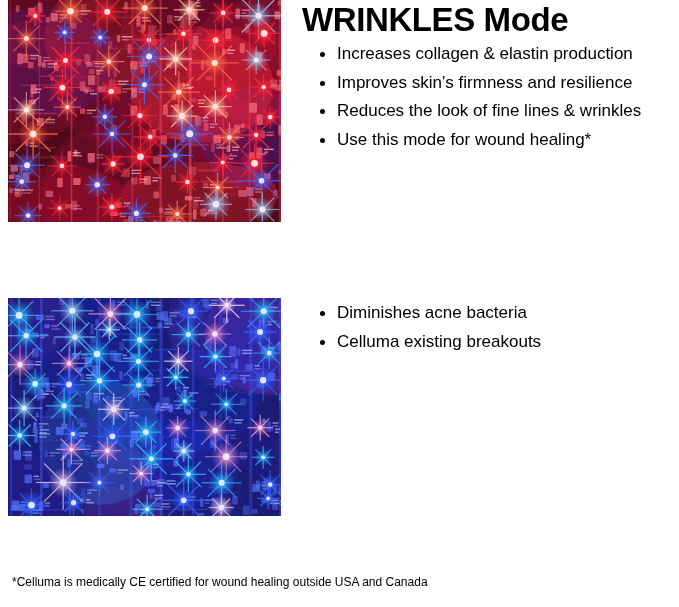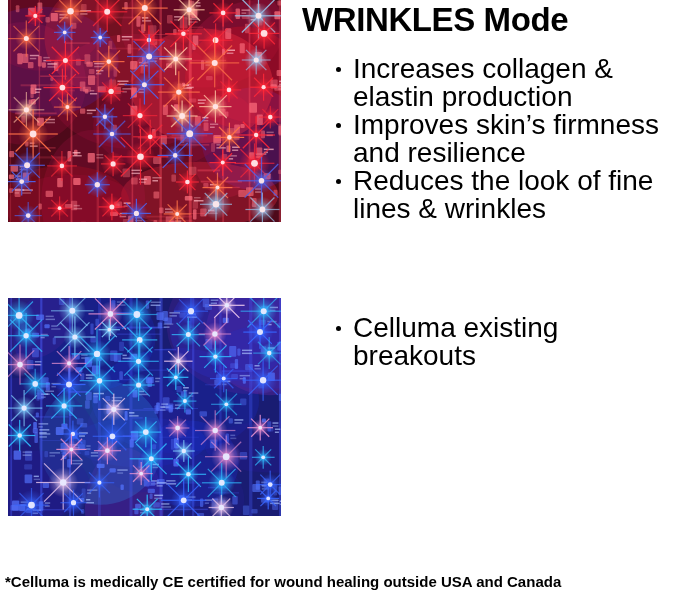--- a/index.html
+++ b/index.html
@@ -64,23 +64,23 @@
     line-height: 38px;
     letter-spacing: -0.4px;
     margin: 0;
     white-space: nowrap;
   }
   #heading-wrinkles { padding-top: 1px; }
   #heading-acne { padding-top: 1px; }
 
   ul.bullets {
     list-style: none;
-    margin: 16px;
+    margin: 0;
     padding: 0;
-    font-size: 28px;
+    font-size: 17px;
     line-height: 27.5px;
   }
   ul.bullets > li {
     position: relative;
     padding-left: 35px;
     margin-top: 1px;
   }
   ul.bullets > li::before {
     content: "";
     position: absolute;
@@ -89,26 +89,25 @@
     width: 5px;
     height: 5px;
     border-radius: 50%;
     background: #000;
   }
   .bullet-text { display: block; }
 
   
   #footnote {
     position: absolute;
-    left: 5px;
+    left: 12px;
     top: 573px;
-    font-size: 15px;
+    font-size: 12px;
     line-height: 18px;
     white-space: nowrap;
-    font-weight: bold;
   }
 </style>
 </head>
 <body>
 
 <div class="page">
 
   <div class="section" id="section-wrinkles">
 
     <div class="led-panel" id="panel-wrinkles" title="Close-up photo of an LED light therapy panel illuminated with red and blue LEDs over a printed circuit board">
@@ -944,20 +943,23 @@
       <h2 class="mode-heading" id="heading-wrinkles">WRINKLES Mode</h2>
       <ul class="bullets" id="bullets-wrinkles">
           <li>
             <span class="bullet-text">Increases collagen &amp; elastin production</span>
           </li>
           <li>
             <span class="bullet-text">Improves skin’s firmness and resilience</span>
           </li>
           <li>
             <span class="bullet-text">Reduces the look of fine lines &amp; wrinkles</span>
+          </li>
+          <li>
+            <span class="bullet-text">Use this mode for wound healing*</span>
           </li>
         </ul>
     </div>
   </div>
 
   <div class="section" id="section-acne">
 
     <div class="led-panel" id="panel-acne" title="Close-up photo of an LED light therapy panel illuminated with blue and pink LEDs over a printed circuit board">
       <svg class="led-canvas" id="canvas-acne" viewBox="0 0 273 218" preserveAspectRatio="none">
           <defs>
@@ -1805,20 +1807,23 @@
             <rect x="-11.1" y="-0.6" width="22.1" height="1.2" fill="#3a6cff" transform="rotate(135)"></rect>
           </g>
           <circle cx="260.2" cy="200.4" r="1.9" fill="#ffffff" opacity="0.95"></circle>
           <rect x="0" y="0" width="273" height="218" fill="#2233ff" opacity="0.10"></rect>
         </svg>
     </div>
 
     <div class="text-col">
       <ul class="bullets" id="bullets-acne">
           <li>
+            <span class="bullet-text">Diminishes acne bacteria</span>
+          </li>
+          <li>
             <span class="bullet-text">Celluma existing breakouts</span>
           </li>
         </ul>
     </div>
   </div>
 
   <div id="footnote">*Celluma is medically CE certified for wound healing outside USA and Canada</div>
 
 </div>
 

